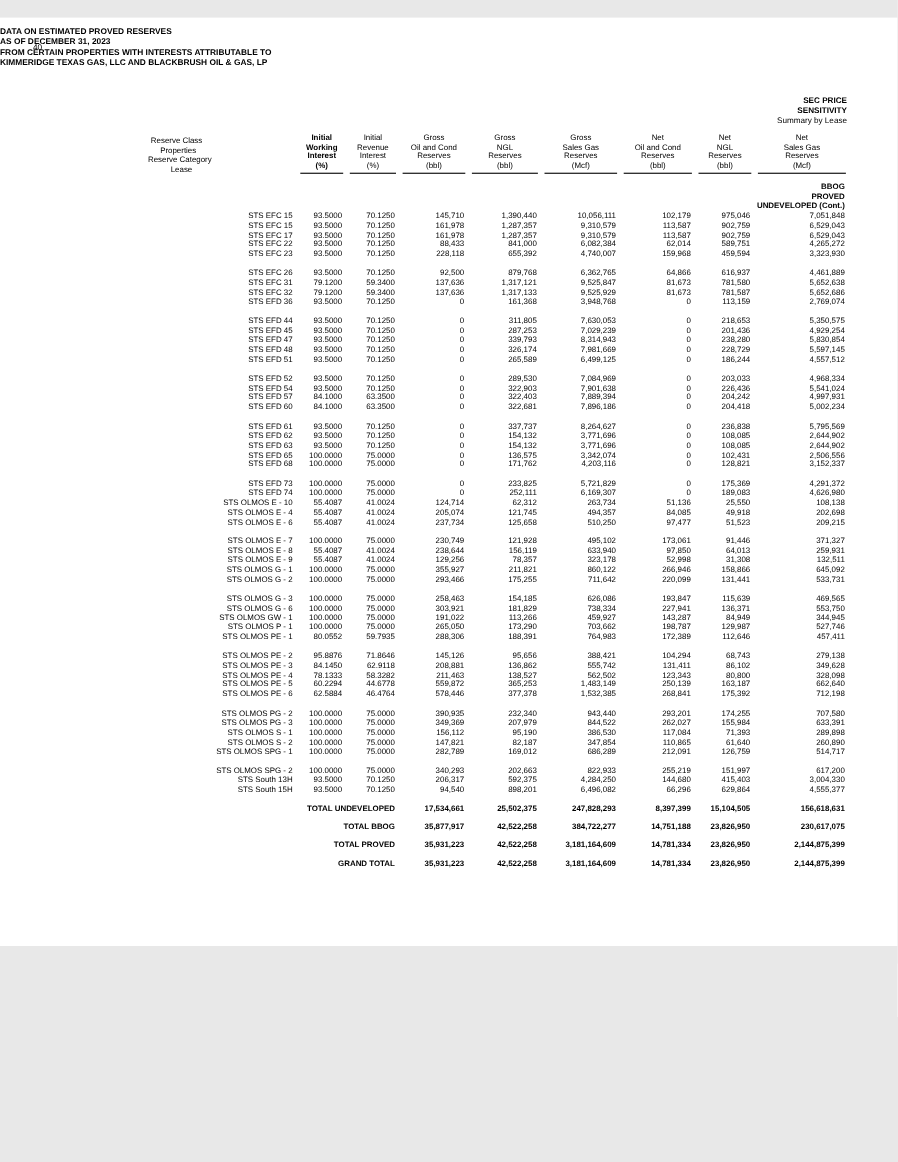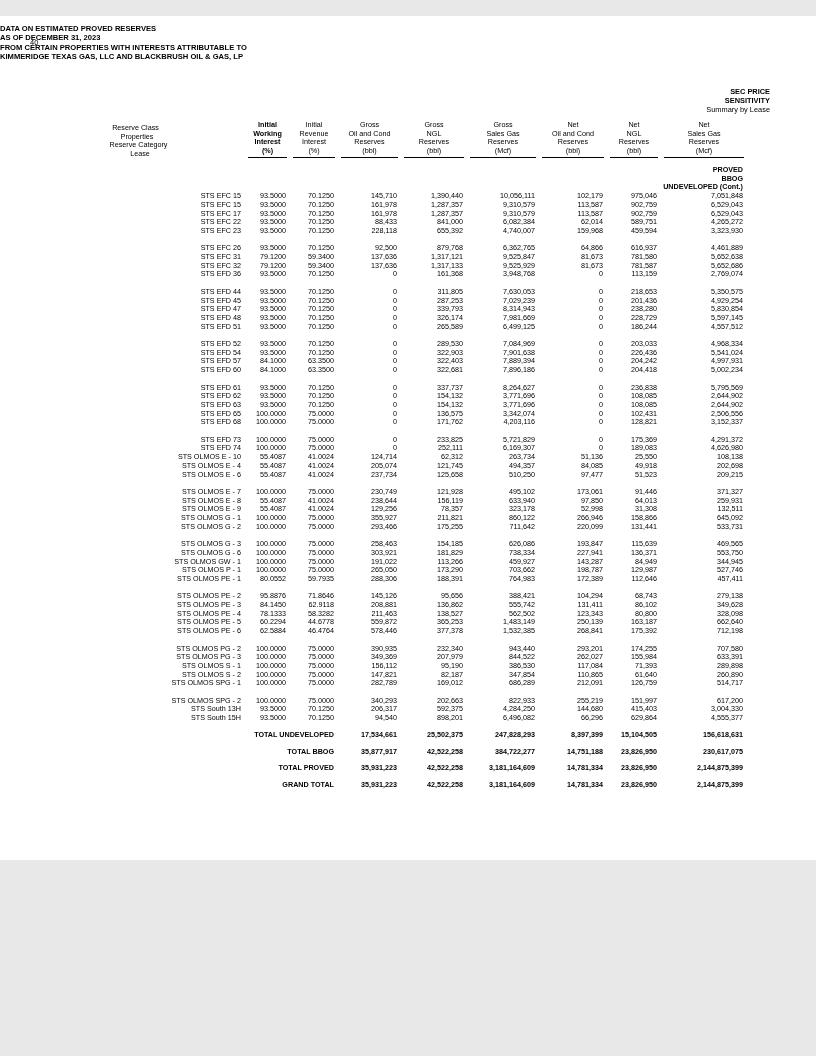--- a/index.html
+++ b/index.html
@@ -7,21 +7,21 @@
     position:relative;width:816px;height:844px;background:#ffffff;
     font-family:"Liberation Sans",sans-serif;color:#000;overflow:hidden;
     margin:16px auto;
   }
   .page-number{position:absolute;top:22px;left:30px;font-size:7.5px;}
   .title-block{position:absolute;top:8px;left:0;width:816px;
     font-weight:bold;font-size:7.6px;line-height:9.4px;}
   .sens-block{position:absolute;top:71px;right:46px;text-align:right;
     font-size:7.4px;line-height:9.2px;}
   .sens-block .b{font-weight:bold;}
-  table.rtable{position:absolute;top:92px;left:20px;width:727px;
+  table.rtable{position:absolute;top:92px;left:45px;width:727px;
     border-collapse:collapse;table-layout:fixed;}
   table.rtable th{padding:0;vertical-align:bottom;font-weight:normal;
     text-align:center;font-size:7.2px;line-height:8.5px;height:50px;}
   table.rtable th.bold div.hl{font-weight:bold;}
   .rule{border-bottom:1px solid #000;height:1px;margin:1px 3px 0 3px;}
   .rowhdr{text-align:left;font-weight:bold;font-size:7.2px;line-height:9px;
     padding-bottom:3px;}
   .rowhdr .i0{padding-left:6px;}  .rowhdr .i1{padding-left:9px;}
   .rowhdr .i2{padding-left:12px;} .rowhdr .i3{padding-left:15px;}
   table.rtable td{padding:0;font-size:7.2px;line-height:8.7px;height:8.7px;
@@ -134,24 +134,24 @@
             <div class="hl">(Mcf)</div>
             <div class="rule"></div>
           </th>
         </tr>
     </thead>
     <tbody>
         <tr class="spacer8">
           <td colspan="9"></td>
         </tr>
         <tr>
+          <td colspan="9" class="section sec1"><span>BBOG</span></td>
+        </tr>
+        <tr>
           <td colspan="9" class="section sec0"><span>PROVED</span></td>
-        </tr>
-        <tr>
-          <td colspan="9" class="section sec1"><span>BBOG</span></td>
         </tr>
         <tr>
           <td colspan="9" class="section sec2"><span class="usc">UNDEVELOPED (Cont.)</span></td>
         </tr>
         <tr>
           <td class="lease">STS EFC 15</td>
           <td>93.5000</td>
           <td>70.1250</td>
           <td>145,710</td>
           <td>1,390,440</td>

